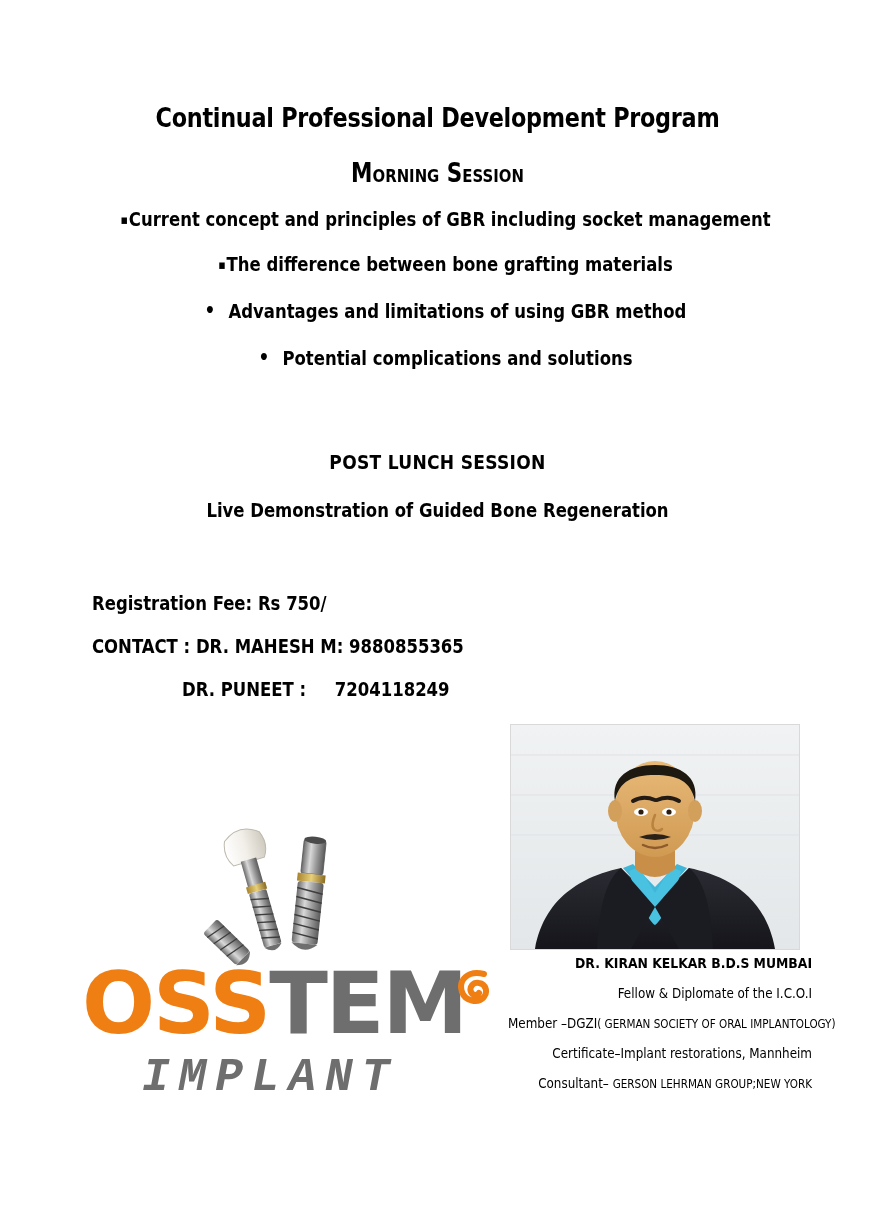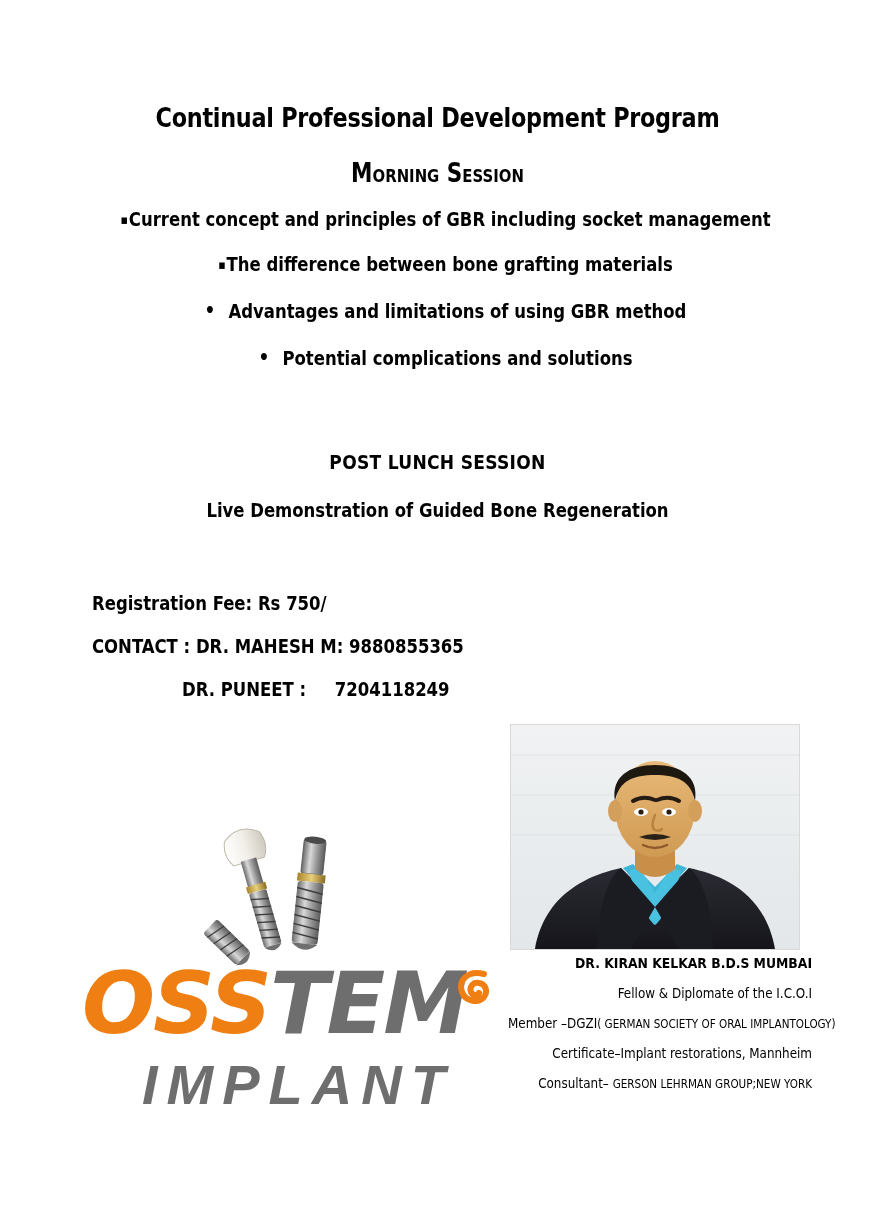--- a/index.html
+++ b/index.html
@@ -128,35 +128,34 @@
     position: absolute;
     left: 82px;
     top: 960px;
     width: 420px;
     height: 170px;
   }
   .logo-osstem {
     font-family: "DejaVu Sans", sans-serif;
     font-size: 86px;
     font-weight: bold;
-    font-style: italic;
     color: #F07F13;
     letter-spacing: -2px;
     line-height: 1;
     position: absolute;
     top: 0;
     left: 0;
   }
   .logo-osstem .gray { color: #6E6E6E; }
   .logo-implant {
     position: absolute;
     top: 92px;
     left: 60px;
-    font-family: Liberation Sans, sans-serif;
-    font-size: 56px;
+    font-family: Liberation Mono, monospace;
+    font-size: 46px;
     font-weight: bold;
     font-style: italic;
     color: #6E6E6E;
     letter-spacing: 9px;
   }
   .logo-swirl {
     position: absolute;
     left: 372px;
     top: 8px;
     width: 40px;

